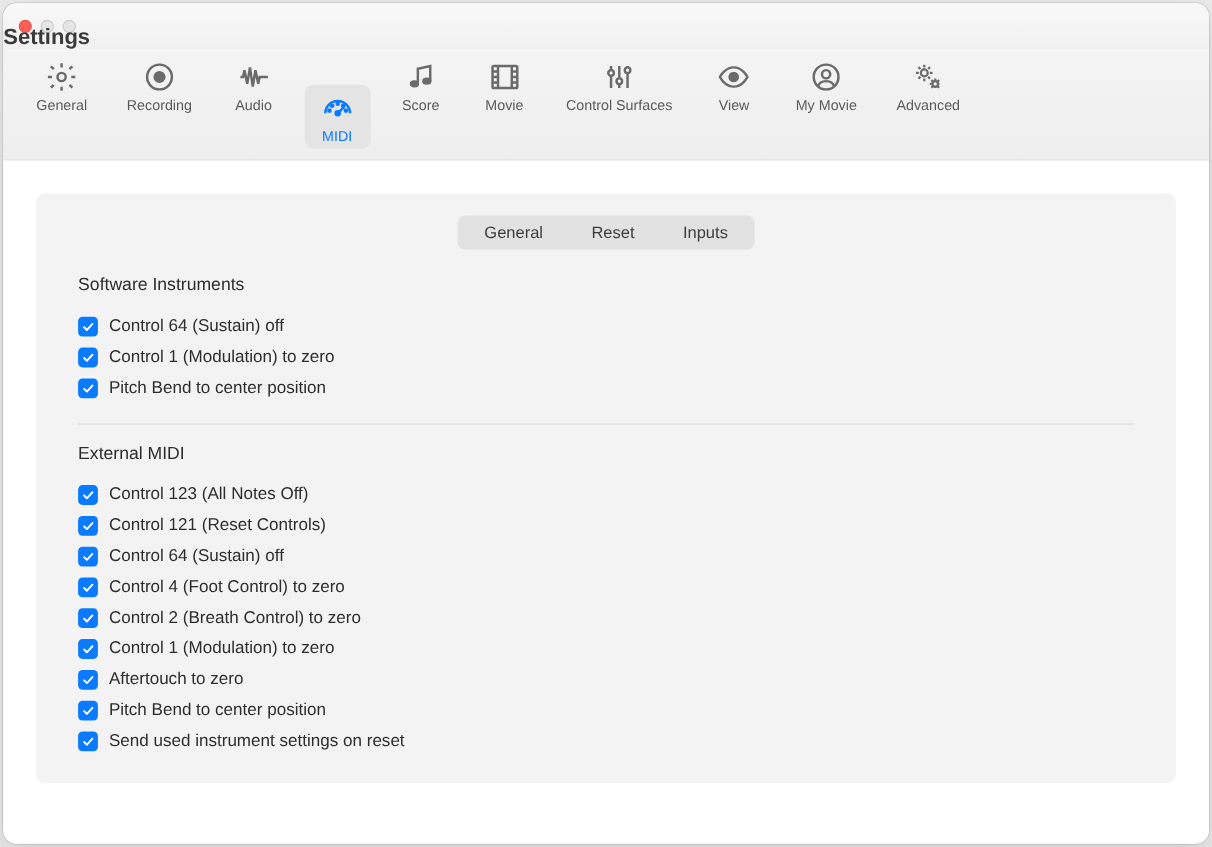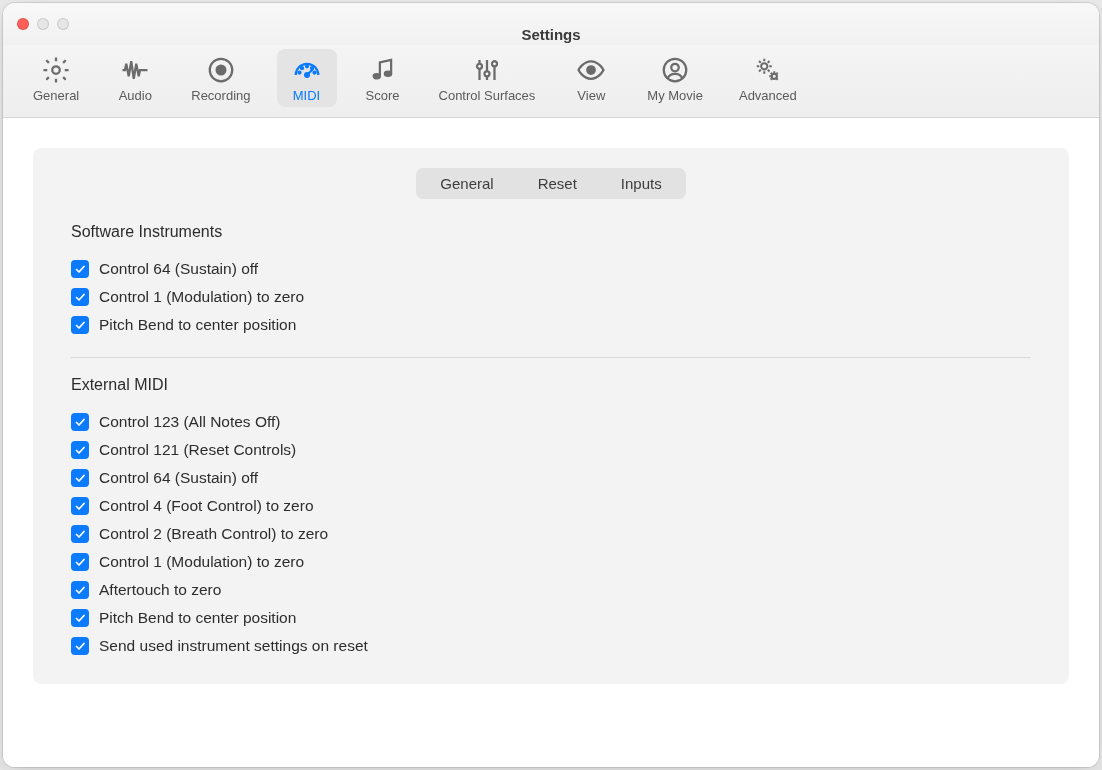--- a/index.html
+++ b/index.html
@@ -28,39 +28,39 @@
       position: relative;
       padding: 0 14px;
       background: linear-gradient(#f8f8f8, #f1f1f1);
     }
     .traffic-lights { display: flex; gap: 8px; }
     .traffic-light { width: 12px; height: 12px; border-radius: 50%; border: 0.5px solid rgba(0,0,0,0.12); }
     .tl-close { background: #ff5f57; }
     .tl-min { background: #e6e6e6; }
     .tl-max { background: #e6e6e6; }
     .window-title {
-      position: absolute; left: 0; right: 0; text-align: center;
-      font-size: 15px; font-weight: 600; color: #3a3a3a;
+      position: absolute; left: 0; right: 0; 
+      font-size: 20px; font-weight: 600; color: #3a3a3a;
       pointer-events: none;
       margin-top: 20px;
     }
     .toolbar {
       display: flex;
       align-items: flex-start;
       gap: 16px;
       padding: 4px 20px 10px 20px;
       border-bottom: 1px solid #d6d6d6;
       background: linear-gradient(#f4f4f4, #eeeeee);
     }
     .toolbar-item {
       display: flex; flex-direction: column; align-items: center;
       gap: 3px; padding: 6px 10px 4px 10px; border-radius: 8px;
       cursor: pointer; min-width: 60px;
     }
-    .toolbar-item.selected { background: #e4e4e4; }
+    .toolbar-item.selected { background: #e4e4e4; margin-top: 28px; }
     .toolbar-icon { width: 34px; height: 30px; display:flex; align-items:center; justify-content:center; }
     .toolbar-icon svg { width: 30px; height: 30px; }
     .toolbar-label { font-size: 13px; color: #5b5b5b; white-space: nowrap; }
     .toolbar-item.selected .toolbar-label { color: #0a7aff; }
 
     .content {
       flex: 1;
       padding: 30px 30px 28px 30px;
       background: #fff;
       overflow: auto;
@@ -132,33 +132,33 @@
           <svg viewBox="0 0 24 24" fill="none" stroke="#6b6b6b" stroke-width="1.8">
             <circle cx="12" cy="12" r="3"></circle>
             <path d="M12 2v3M12 19v3M4.2 4.2l2.1 2.1M17.7 17.7l2.1 2.1M2 12h3M19 12h3M4.2 19.8l2.1-2.1M17.7 6.3l2.1-2.1"></path>
           </svg>
         </div>
         <div class="toolbar-label">General</div>
       </div>
       <div class="toolbar-item">
         <div class="toolbar-icon">
           <svg viewBox="0 0 24 24" fill="none" stroke="#6b6b6b" stroke-width="1.8">
-            <path d="M2 12h2l1-5 2 10 2-12 2 14 2-12 2 10 1-5h2h4"></path>
-          </svg>
-        </div>
-        <div class="toolbar-label">Audio</div>
-      </div>
-      <div class="toolbar-item">
-        <div class="toolbar-icon">
-          <svg viewBox="0 0 24 24" fill="none" stroke="#6b6b6b" stroke-width="1.8">
             <circle cx="12" cy="12" r="9"></circle>
             <circle cx="12" cy="12" r="3.5" fill="#6b6b6b"></circle>
           </svg>
         </div>
         <div class="toolbar-label">Recording</div>
+      </div>
+      <div class="toolbar-item">
+        <div class="toolbar-icon">
+          <svg viewBox="0 0 24 24" fill="none" stroke="#6b6b6b" stroke-width="1.8">
+            <path d="M2 12h2l1-5 2 10 2-12 2 14 2-12 2 10 1-5h2h4"></path>
+          </svg>
+        </div>
+        <div class="toolbar-label">Audio</div>
       </div>
       <div class="toolbar-item selected">
         <div class="toolbar-icon">
           <svg viewBox="0 0 24 24" fill="none" stroke="#0a7aff" stroke-width="1.8">
             <path d="M3 16a9 9 0 0 1 18 0"></path>
             <circle cx="12" cy="16" r="1.5" fill="#0a7aff"></circle>
             <line x1="12" y1="16" x2="17" y2="11"></line>
             <circle cx="6" cy="14" r="0.8" fill="#0a7aff"></circle>
             <circle cx="8" cy="10.5" r="0.8" fill="#0a7aff"></circle>
             <circle cx="12" cy="9" r="0.8" fill="#0a7aff"></circle>
@@ -174,20 +174,36 @@
             <ellipse cx="7" cy="17" rx="2.8" ry="2"></ellipse>
             <ellipse cx="16" cy="15" rx="2.8" ry="2"></ellipse>
             <path d="M9.5 17V6l9-2v11" fill="none" stroke-width="1.8"></path>
           </svg>
         </div>
         <div class="toolbar-label">Score</div>
       </div>
       <div class="toolbar-item">
         <div class="toolbar-icon">
           <svg viewBox="0 0 24 24" fill="none" stroke="#6b6b6b" stroke-width="1.8">
+            <rect x="3" y="4" width="18" height="16" rx="1"></rect>
+            <line x1="7" y1="4" x2="7" y2="20"></line>
+            <line x1="17" y1="4" x2="17" y2="20"></line>
+            <line x1="3" y1="8" x2="7" y2="8"></line>
+            <line x1="3" y1="12" x2="7" y2="12"></line>
+            <line x1="3" y1="16" x2="7" y2="16"></line>
+            <line x1="17" y1="8" x2="21" y2="8"></line>
+            <line x1="17" y1="12" x2="21" y2="12"></line>
+            <line x1="17" y1="16" x2="21" y2="16"></line>
+          </svg>
+        </div>
+        <div class="toolbar-label">Movie</div>
+      </div>
+      <div class="toolbar-item">
+        <div class="toolbar-icon">
+          <svg viewBox="0 0 24 24" fill="none" stroke="#6b6b6b" stroke-width="1.8">
             <line x1="6" y1="4" x2="6" y2="20"></line>
             <line x1="12" y1="4" x2="12" y2="20"></line>
             <line x1="18" y1="4" x2="18" y2="20"></line>
             <circle cx="6" cy="9" r="2" fill="#fff"></circle>
             <circle cx="12" cy="15" r="2" fill="#fff"></circle>
             <circle cx="18" cy="7" r="2" fill="#fff"></circle>
           </svg>
         </div>
         <div class="toolbar-label">Control Surfaces</div>
       </div>

